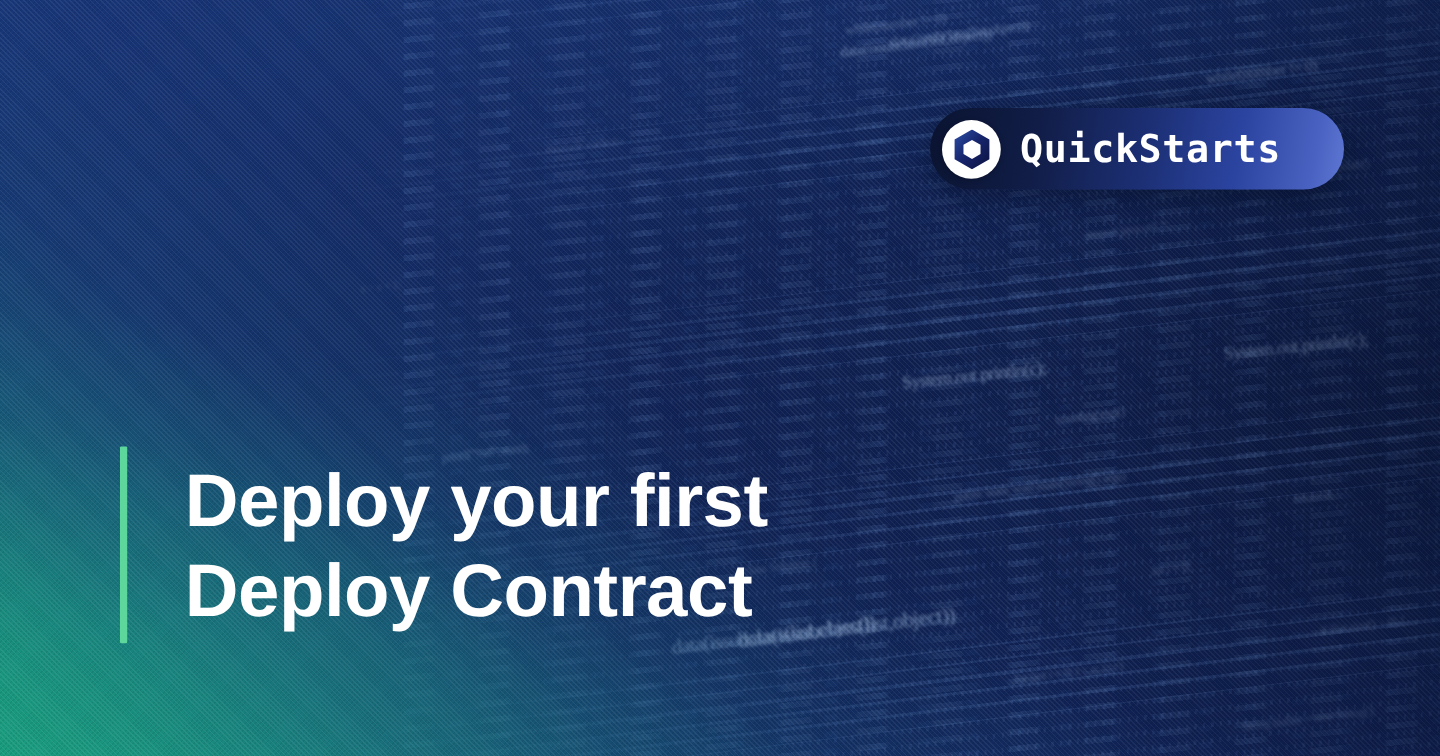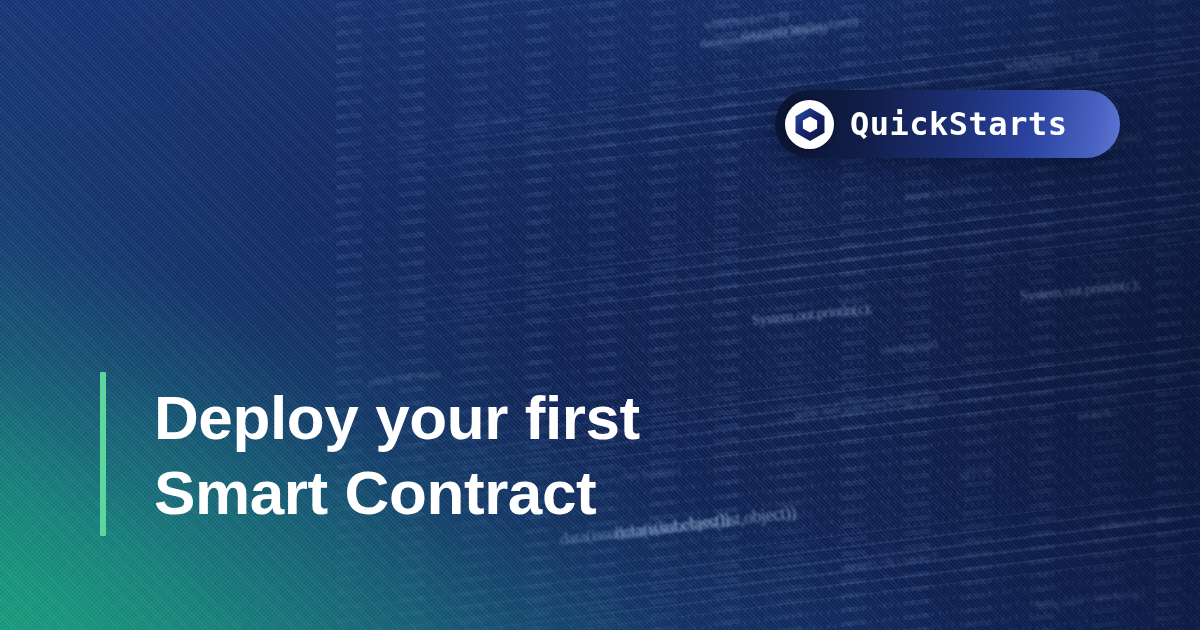--- a/index.html
+++ b/index.html
@@ -248,17 +248,17 @@
                  M15 8.6 L7.9 12.6 L7.9 20.4 L15 24.4 L22.1 20.4 L22.1 12.6 Z" fill="url(#hexgrad)" fill-rule="evenodd"></path>
       </svg>
     </span>
     <span class="badge-text">QuickStarts</span>
   </div>
 
   <div class="headline-wrap">
     <div class="accent-bar"></div>
     <div class="headline">
       <span class="line">Deploy your first</span>
-      <span class="line">Smart Contract</span>
+      <span class="line">Deploy Contract</span>
     </div>
   </div>
 
 </div>
 
 </body></html>

